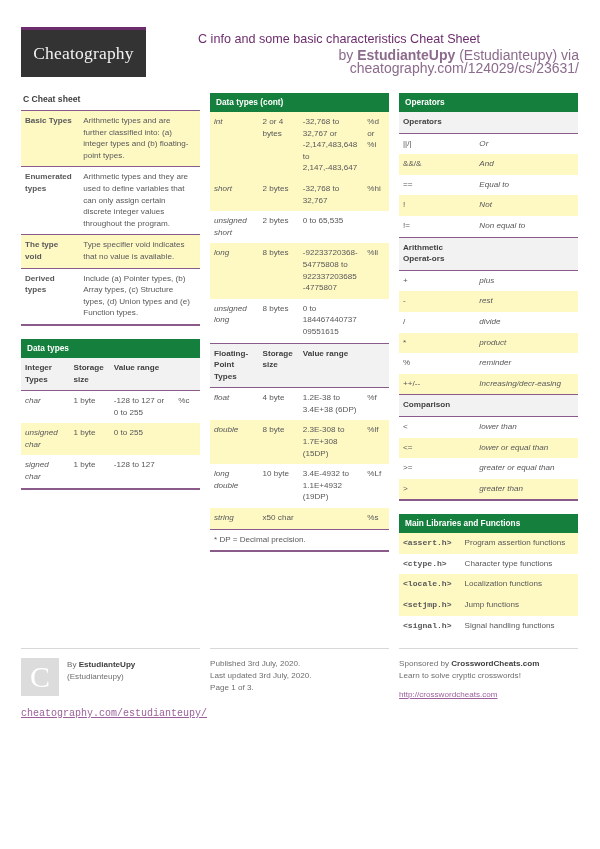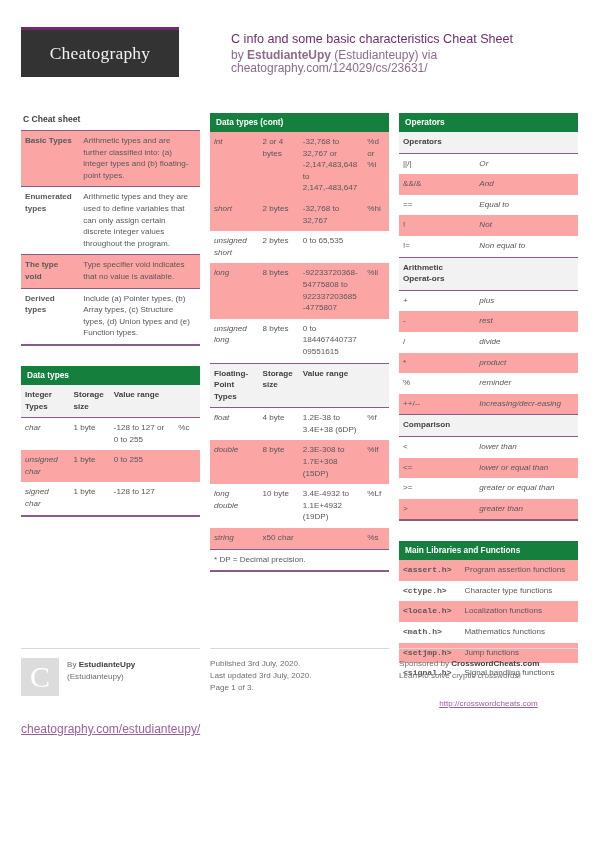--- a/index.html
+++ b/index.html
@@ -23,21 +23,21 @@
   }
 
   
   .header {
     display: flex;
     align-items: flex-start;
     padding-top: 27px;
     height: 54px;
   }
   .logo-box {
-    width: 158px;
+    width: 125px;
     height: 50px;
     background: #333333;
     border-top: 3px solid #6d2d6d;
     box-sizing: border-box;
     display: flex;
     align-items: center;
     justify-content: center;
     flex: 0 0 auto;
   }
   .logo-text {
@@ -53,40 +53,41 @@
   }
   .sheet-title {
     color: #6d2d6d;
     font-size: 12.6px;
     line-height: 15px;
     font-weight: normal;
     margin: 0;
   }
   .sheet-sub {
     color: #8c6b8c;
-    font-size: 12px;
+    font-size: 14px;
     line-height: 13px;
     margin: 2px 0 0 0;
+    text-align: right;
   }
   .sheet-sub b { font-weight: bold; color: #8c6b8c; }
 
   
   .columns {
     display: flex;
     gap: 10px;
     margin-top: 12px;
     align-items: flex-start;
   }
   .col {
     width: 179px;
     flex: 0 0 179px;
   }
 
   
-  .block { margin-bottom: 13px; margin-top: 20px; }
+  .block { margin-bottom: 13px; }
   .block-title {
     background: #15803d;
     color: #ffffff;
     font-size: 8.3px;
     font-weight: bold;
     padding: 4px 6px 4px 6px;
     line-height: 11px;
   }
   .block-title.plain {
     background: transparent;
@@ -103,21 +104,21 @@
   }
   table.t td {
     vertical-align: top;
     font-size: 8.1px;
     line-height: 11.6px;
     padding: 4px 4px 5px 4px;
     color: #58585a;
     word-wrap: break-word;
     overflow-wrap: break-word;
   }
-  tr.odd td { background: #fca5a5; }
+  tr.odd td { background: #fef9c3; }
   tr.even td { background: #ffffff; }
   tr.sub td {
     background: #f2f2f2;
     font-weight: bold;
     color: #3f3f3f;
     border-top: 1.3px solid #8a5a8a;
     border-bottom: 1.3px solid #8a5a8a;
   }
   tr.sub.nt td { border-top: none; }
   td.k {
@@ -187,27 +188,28 @@
     font-size: 30px;
     line-height: 38px;
     text-align: center;
     flex: 0 0 auto;
   }
   .fauth-lines { padding-top: 1px; }
   .fauth-lines .by b { color: #3f3f3f; }
   .flink {
     color: #9a5f9a;
     display: block;
-    margin-top: 27px;
+    margin-top: 12px;
     text-decoration: none;
-    font-size: 12px;
+    font-size: 10px;
+    font-family: Liberation Mono, monospace;
   }
   .flink.u { text-decoration: underline; }
   .fspon b { color: #3f3f3f; }
-  .fspon .lnk { color: #9a5f9a; display: block; margin-top: 16px; text-align: center; }
+  .fspon .lnk { color: #9a5f9a; display: block; margin-top: 7px; }
 </style>
 </head>
 <body>
 
 <div class="page">
 
   <div class="header">
     <div class="logo-box">
       <span class="logo-text">Cheatography</span>
     </div>
@@ -446,24 +448,20 @@
             <td class="w-lib2">Program assertion functions</td>
           </tr>
           <tr class="even">
             <td class="mono w-lib1">&lt;ctype.h&gt;</td>
             <td class="w-lib2">Character type functions</td>
           </tr>
           <tr class="odd">
             <td class="mono w-lib1">&lt;locale.h&gt;</td>
             <td class="w-lib2">Localization functions</td>
           </tr>
-          <tr class="even">
-            <td class="mono w-lib1">&lt;math.h&gt;</td>
-            <td class="w-lib2">Mathematics functions</td>
-          </tr>
           <tr class="odd">
             <td class="mono w-lib1">&lt;setjmp.h&gt;</td>
             <td class="w-lib2">Jump functions</td>
           </tr>
           <tr class="even">
             <td class="mono w-lib1">&lt;signal.h&gt;</td>
             <td class="w-lib2">Signal handling functions</td>
           </tr>
         </tbody>
           </table>

